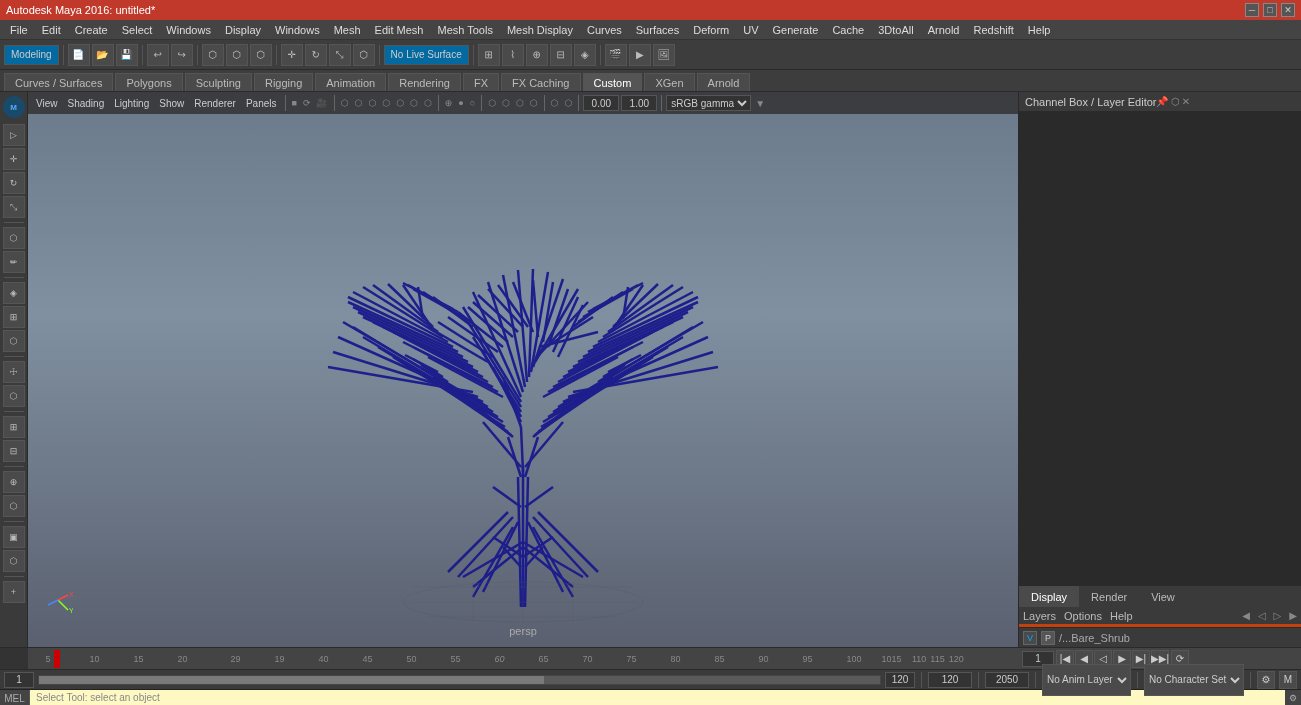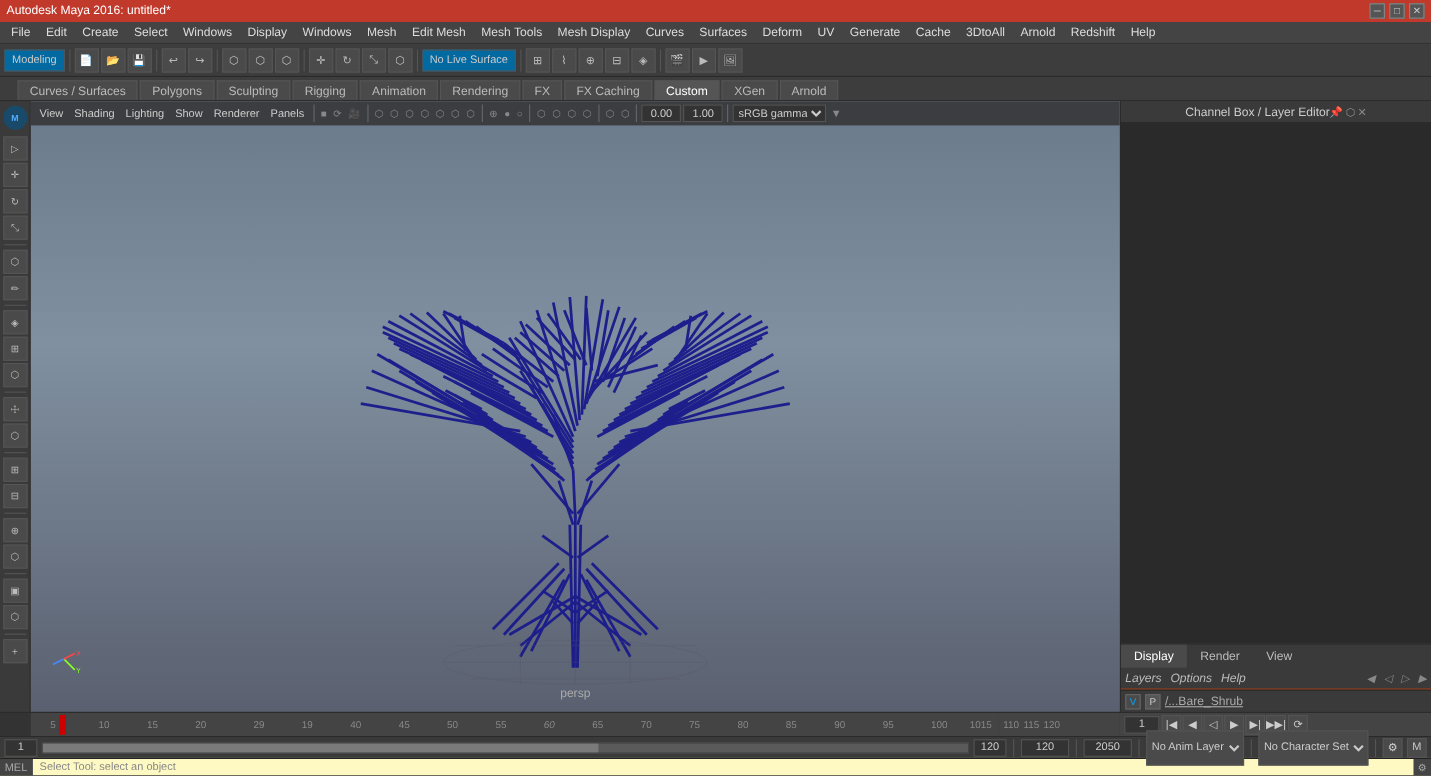--- a/index.html
+++ b/index.html
@@ -97,21 +97,21 @@
       display: flex;
       align-items: center;
     }
 
     
     #tab-bar {
       background: #3d3d3d;
       height: 22px;
       display: flex;
       align-items: flex-end;
-      padding: 0 16px;
+      padding: 0 4px;
       border-bottom: 1px solid #2a2a2a;
     }
     .tab {
       padding: 2px 10px;
       font-size: 11px;
       color: #bbb;
       cursor: pointer;
       background: #4a4a4a;
       border: 1px solid #555;
       border-bottom: none;
@@ -229,38 +229,37 @@
       flex-direction: column;
       border-left: 1px solid #2a2a2a;
     }
 
     
     #right-panel-header {
       background: #3a3a3a;
       height: 20px;
       display: flex;
       align-items: center;
-      justify-content: center;
+      justify-content: flex-start;
       padding: 0 6px;
       border-bottom: 1px solid #2a2a2a;
     }
     .panel-title {
       font-size: 11px;
       color: #ccc;
     }
 
     
     #channel-menu {
       display: flex;
       align-items: center;
       height: 20px;
       padding: 0 4px;
       gap: 8px;
-      border-bottom: 1px solid #c2410c;
-      font-style: italic;
+      border-bottom: 3px solid #c2410c;
     }
     .ch-menu-item {
       font-size: 11px;
       color: #bbb;
       cursor: pointer;
     }
 
     
     #right-bottom-tabs {
       display: flex;
@@ -309,21 +308,20 @@
       border: 1px solid #666;
       font-size: 9px;
       display: flex;
       align-items: center;
       justify-content: center;
       color: #ccc;
     }
     .layer-name {
       font-size: 11px;
       color: #aaa;
-      text-decoration: underline;
     }
 
     
     #bottom-controls {
       height: 20px;
       background: #3a3a3a;
       display: flex;
       align-items: center;
       padding: 0 4px;
       gap: 4px;

